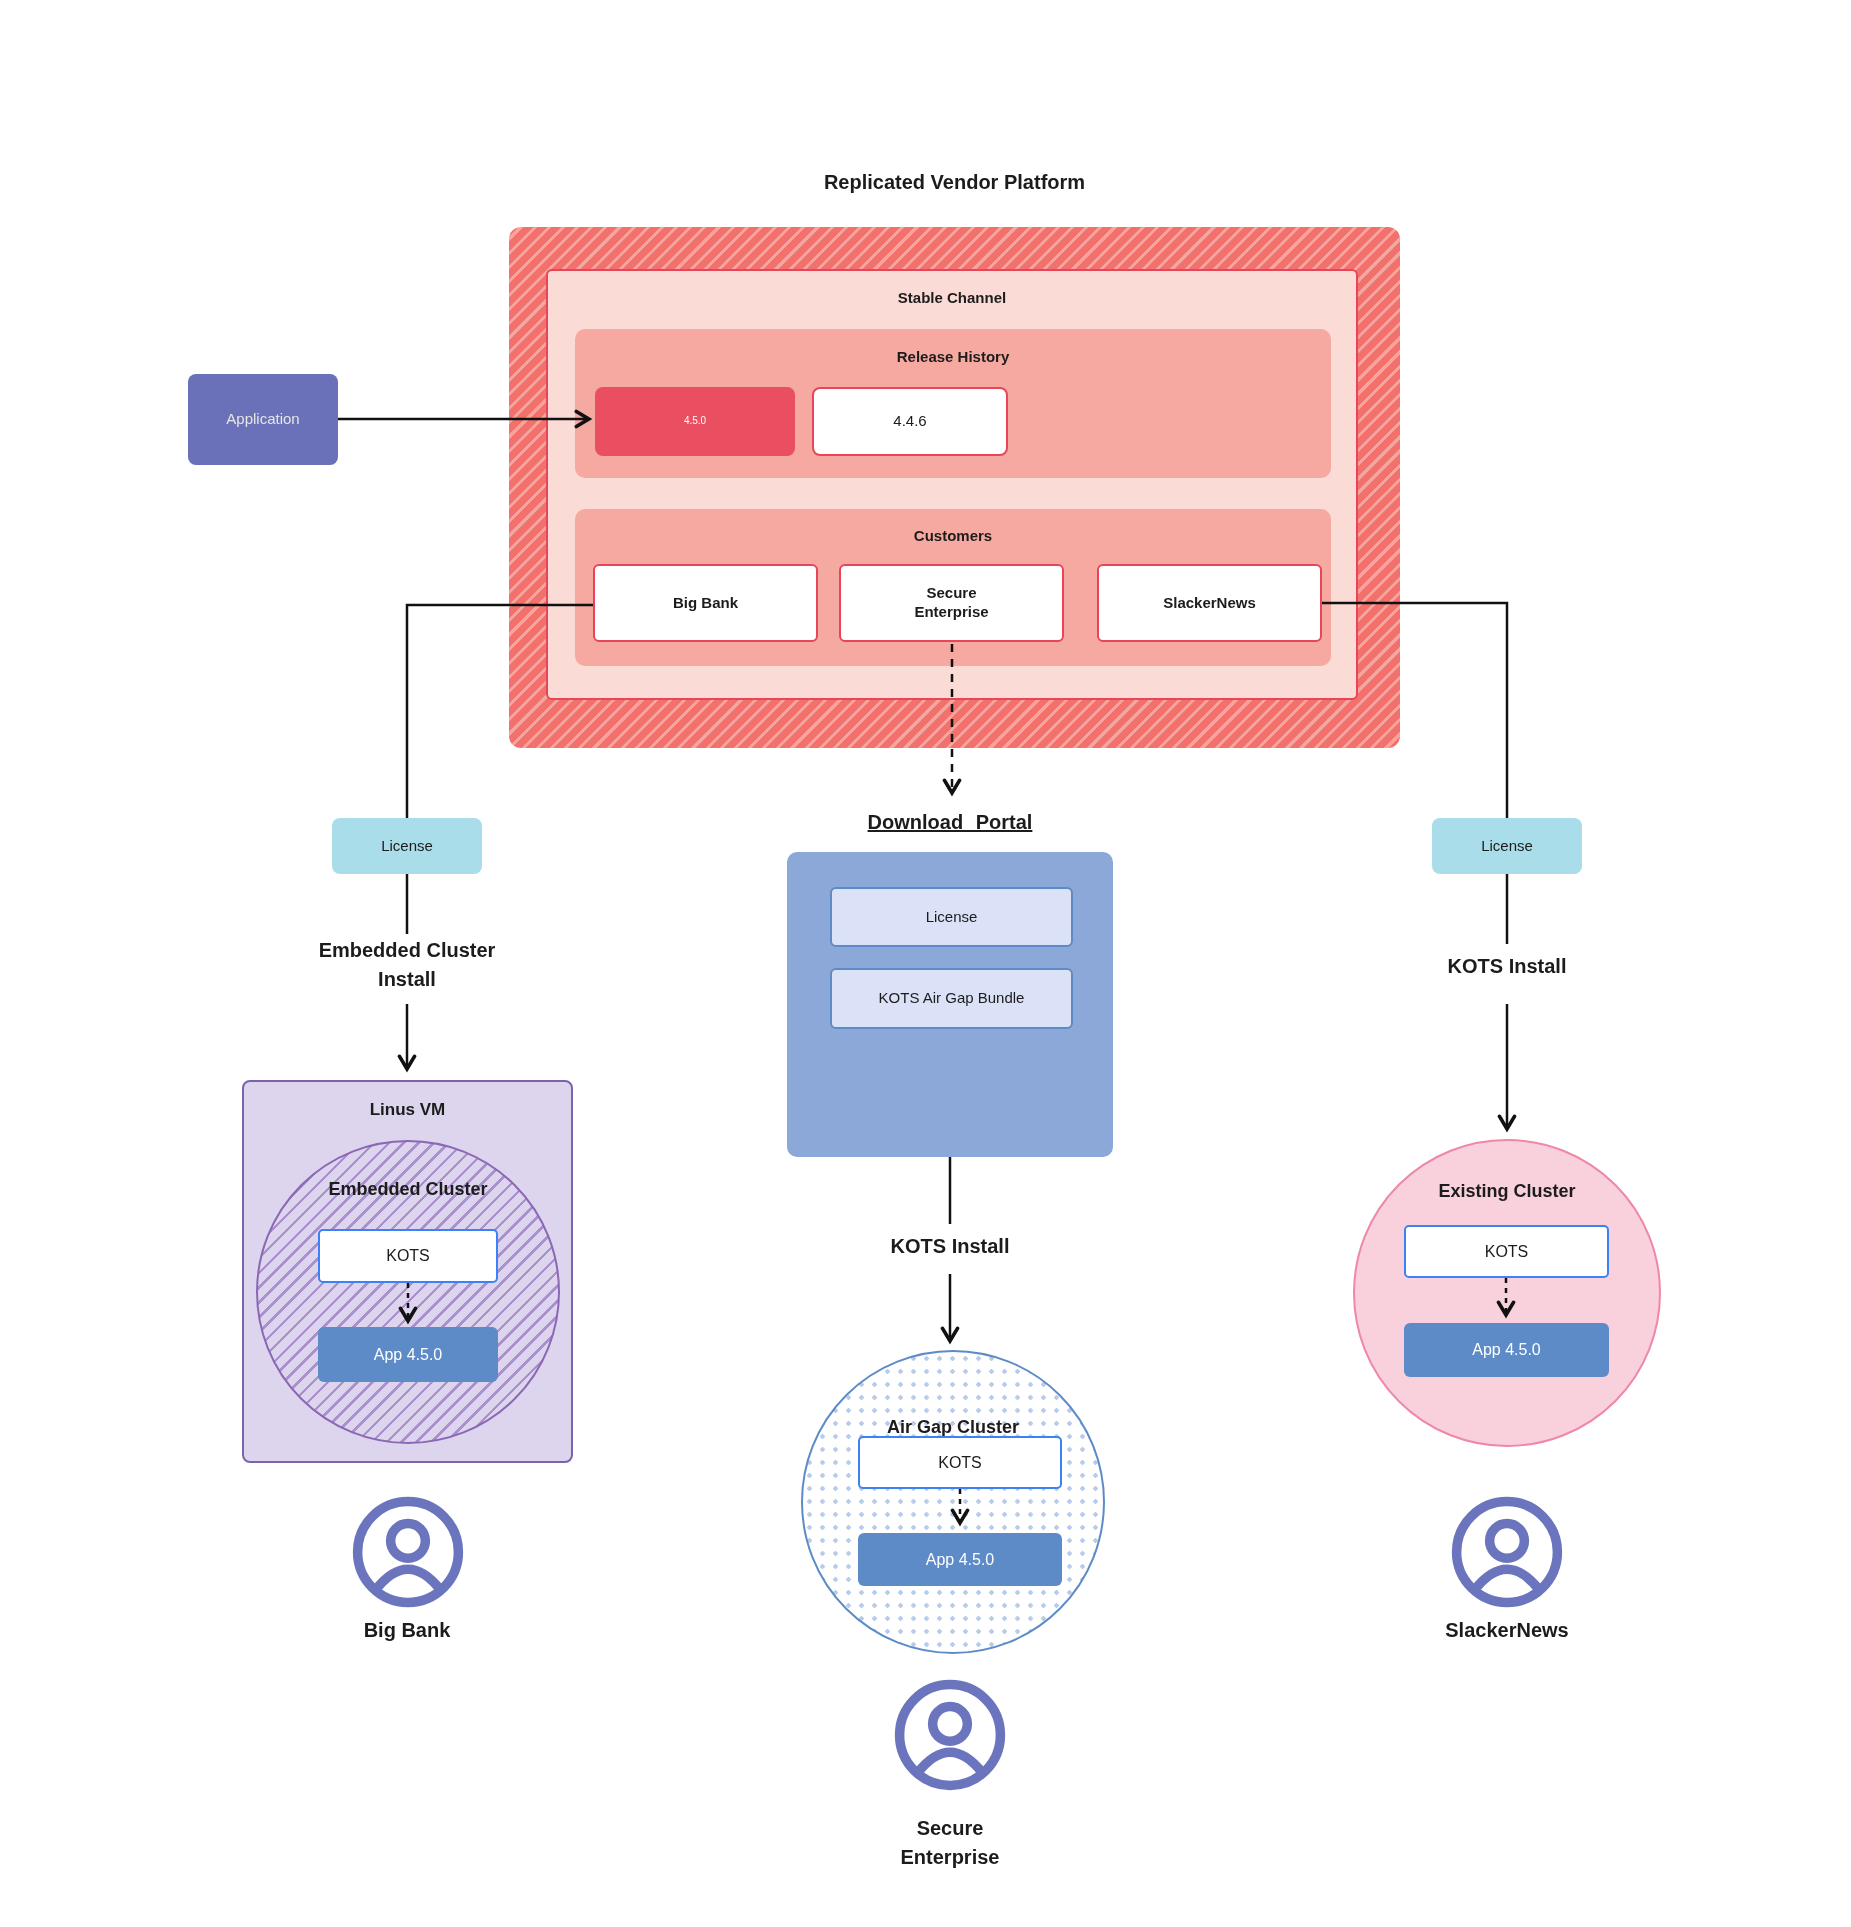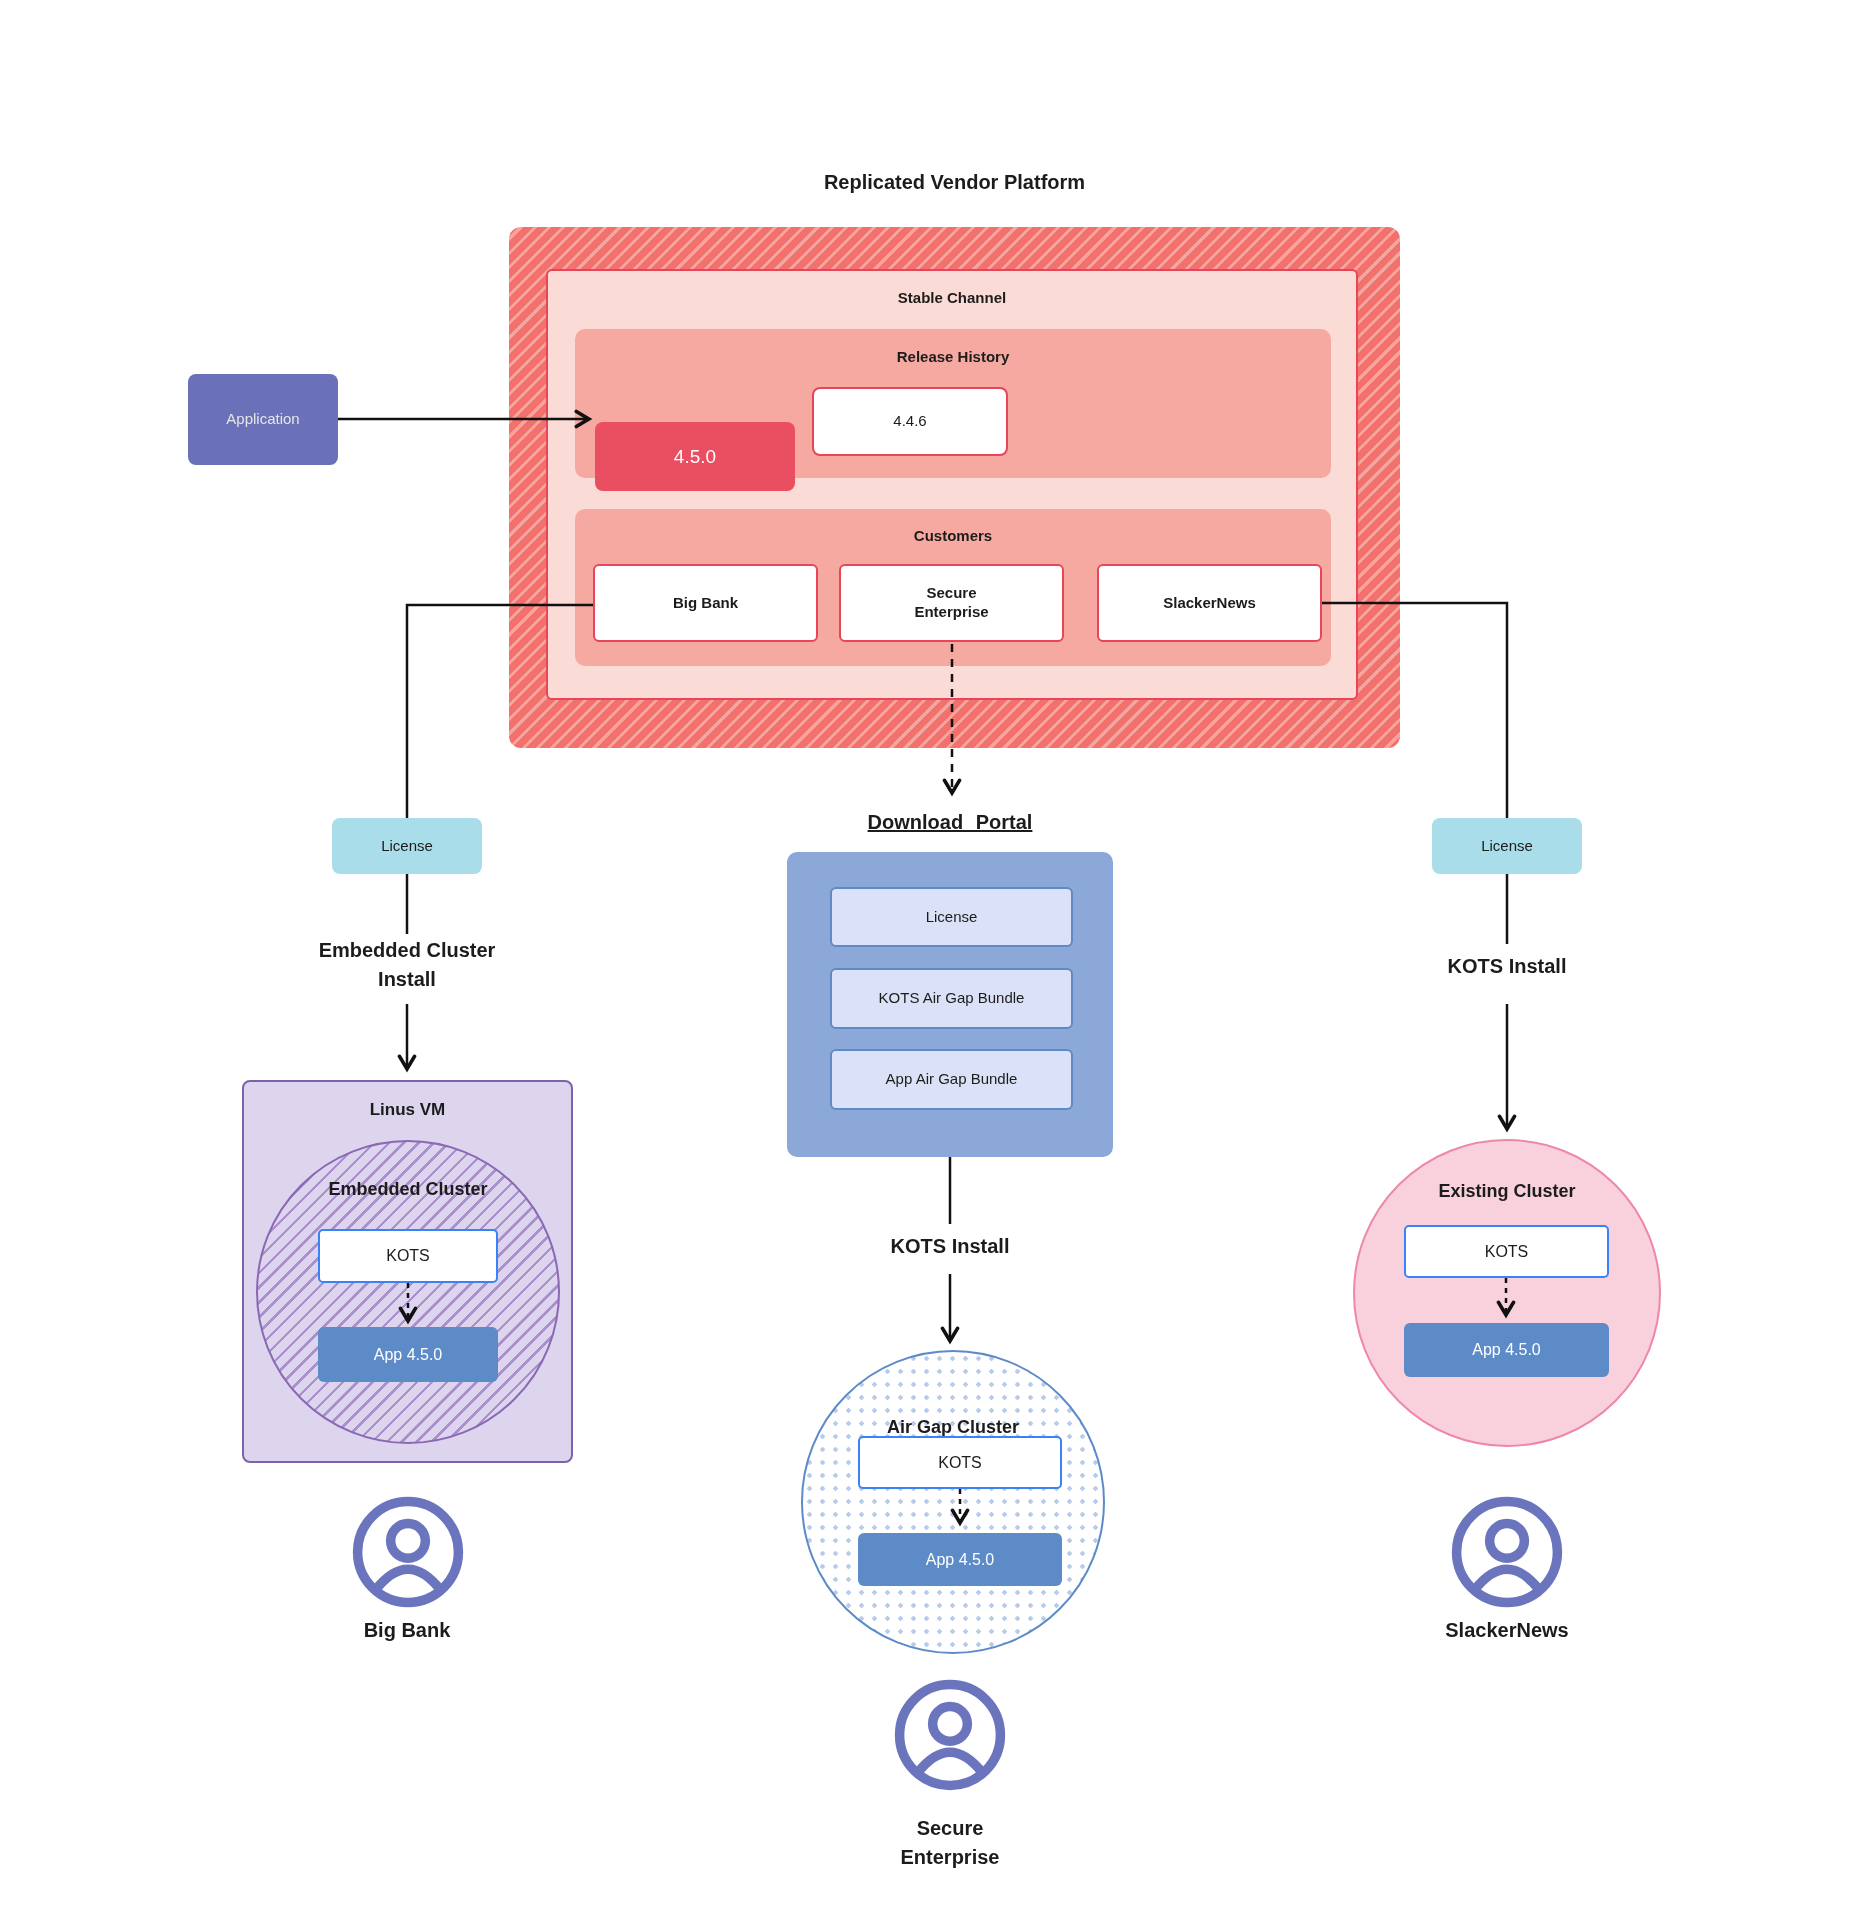--- a/index.html
+++ b/index.html
@@ -19,21 +19,21 @@
   .panel-label{
     position:absolute;box-sizing:border-box;text-align:center;font-weight:600;font-size:15px;
   }
   
   .outer-hatch{
     border-radius:12px;
     background:repeating-linear-gradient(135deg,#f3716c 0 7px,#f8a49e 7px 10px);
   }
   .stable{background:#fbdbd6;border:2px solid #e8455a;border-radius:6px;}
   .salmon{background:#f5a9a1;border-radius:10px;}
-  .rel-hot{background:#e94e61;color:#ffffff;border-radius:8px;font-size:19px;margin-top:35px;}
+  .rel-hot{background:#e94e61;color:#ffffff;border-radius:8px;font-size:10px;}
   .rel-old{background:#ffffff;border:2px solid #e8455a;border-radius:8px;font-size:15px;}
   .customer{background:#ffffff;border:2px solid #e8455a;border-radius:6px;font-size:15px;font-weight:600;}
   .application{background:#6a71b8;color:#e5e5e5;border-radius:8px;font-size:15px;}
   .license{background:#a9dde9;border-radius:8px;font-size:15px;}
   
   .dp{background:#8ba8d8;border-radius:10px;}
   .dp-item{background:#dbe2f7;border:2px solid #5d8bc7;border-radius:6px;font-size:15px;}
   
   .vm{background:#ddd4ed;border:2px solid #7e61ab;border-radius:8px;}
   .circle{border-radius:50%;}
@@ -94,21 +94,20 @@
     <circle cx="50" cy="50" r="45" fill="none" stroke="#6b75bd" stroke-width="8.5"></circle>
     <circle cx="50" cy="40" r="15.5" fill="none" stroke="#6b75bd" stroke-width="8.5"></circle>
     <path d="M21,84 Q50,47 79,84" fill="none" stroke="#6b75bd" stroke-width="8.5"></path>
   </svg>
   <div class="lbl" style="left:242px;top:1616px;width:330px;font-size:20px;">Big Bank</div>
 
   <div class="lbl wordspace" style="left:787px;top:808px;width:326px;font-size:20px;">Download Portal</div>
   <div class="abs dp" style="left:787px;top:852px;width:326px;height:305px;"></div>
   <div class="box dp-item" style="left:830px;top:887px;width:243px;height:60px;">License</div>
   <div class="box dp-item" style="left:830px;top:968px;width:243px;height:61px;">KOTS Air Gap Bundle</div>
-  <div class="box dp-item" style="left:830px;top:1049px;width:243px;height:61px;">App Air Gap Bundle</div>
 
   <div class="lbl" style="left:787px;top:1232px;width:326px;font-size:20px;">KOTS Install</div>
 
   <div class="abs circle ag-circle" style="left:801px;top:1350px;width:304px;height:304px;"></div>
   <div class="lbl" style="left:801px;top:1390px;width:304px;font-size:18px;margin-top:24px;">Air Gap Cluster</div>
   <div class="box kots" style="left:858px;top:1436px;width:204px;height:53px;">KOTS</div>
   <div class="box appblue" style="left:858px;top:1533px;width:204px;height:53px;">App 4.5.0</div>
 
   <svg class="abs" style="left:894px;top:1679px;" width="112" height="112" viewBox="0 0 100 100">
     <circle cx="50" cy="50" r="45" fill="none" stroke="#6b75bd" stroke-width="8.5"></circle>

